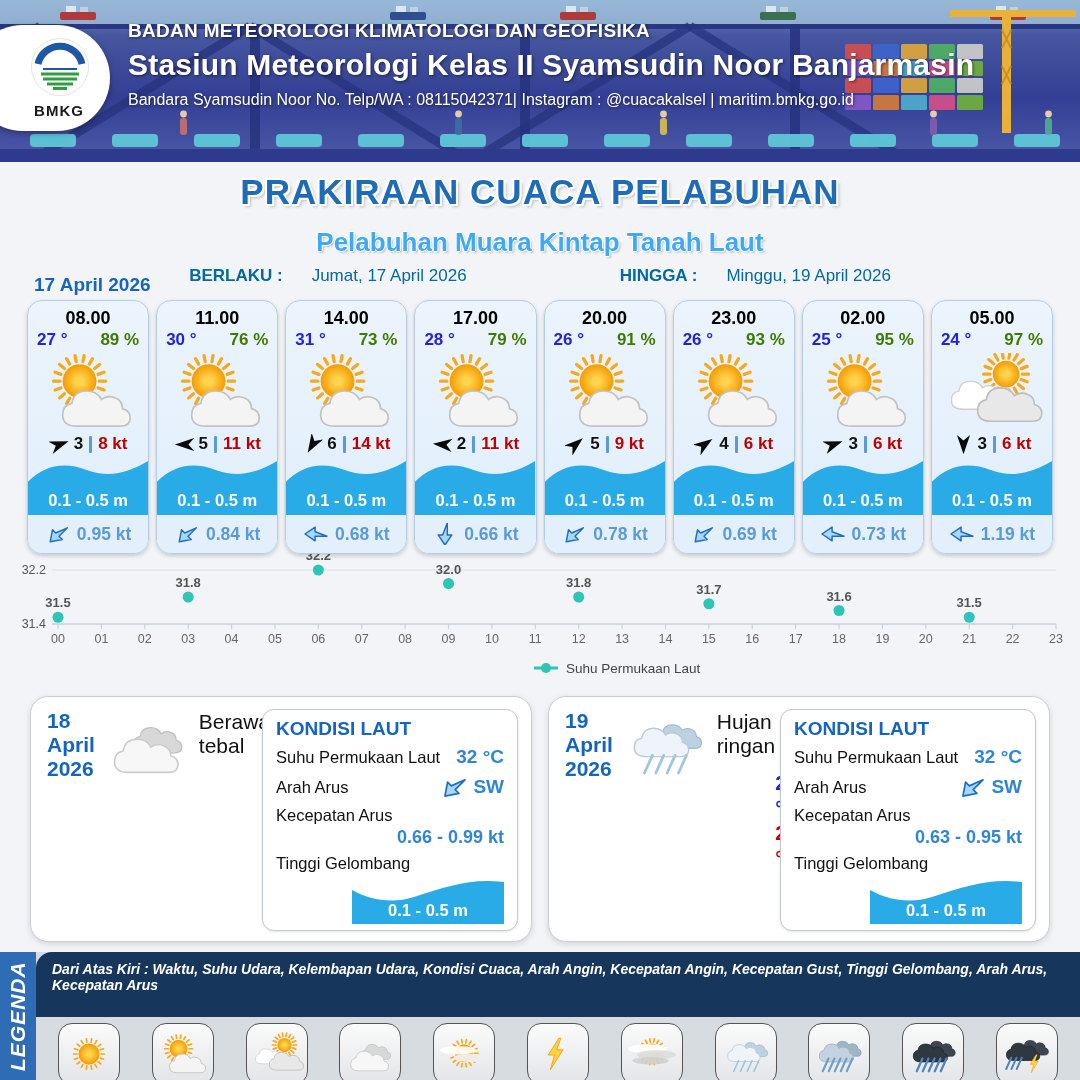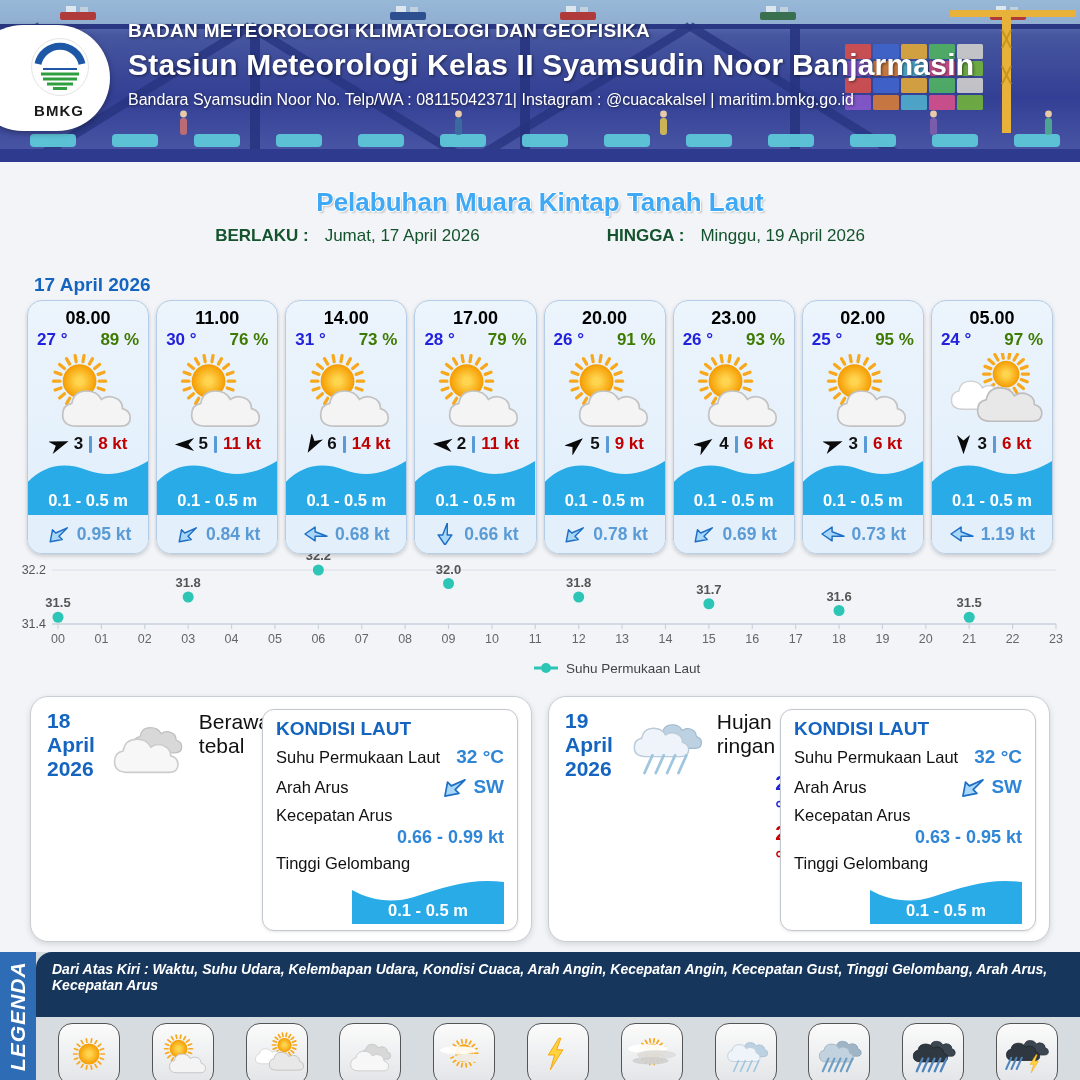--- a/index.html
+++ b/index.html
@@ -17,21 +17,21 @@
   .hdr-agency { font-size:19px; font-weight:bold; letter-spacing:.3px; }
   .hdr-station { font-size:30px; font-weight:bold; margin-top:6px; letter-spacing:.2px; }
   .hdr-contact { font-size:16px; margin-top:9px; }
 
   
   .title-sec { height:112px; text-align:center; padding-top:10px; }
   .t-main { font-size:35px; font-weight:bold; color:#1e6cb8; letter-spacing:1px;
     text-shadow:-2px 0 #fff,2px 0 #fff,0 -2px #fff,0 2px #fff,2px 2px #fff,-2px -2px #fff,3px 3px 3px rgba(0,0,0,.22); }
   .t-sub { font-size:26px; font-weight:bold; color:#3fa9f5; margin-top:15px;
     text-shadow:-1px 0 #fff,1px 0 #fff,0 -1px #fff,0 1px #fff,2px 2px 2px rgba(0,0,0,.18); }
-  .validity { margin-top:8px; font-size:17px; color:#14532d; display:flex; justify-content:center; gap:16px; }
+  .validity { margin-top:8px; font-size:17px; color:#0369a1; display:flex; justify-content:center; gap:29px; }
   .vlabel { font-weight:bold; }
   .vgap { width:95px; }
 
   .date-label { height:26px; padding-left:34px; font-size:19px; font-weight:bold; color:#1565c0; }
 
   
   .cards { height:254px; display:flex; gap:7px; padding:0 27px; }
   .card { flex:1; display:flex; flex-direction:column; background:linear-gradient(180deg,#ecf4fc,#dfeefb);
     border:1px solid #b5cde6; border-radius:15px; box-shadow:0 2px 4px rgba(0,0,0,.18); overflow:hidden; position:relative; }
   .c-time { text-align:center; font-size:18px; font-weight:bold; color:#000; padding-top:7px; height:27px; }
@@ -198,20 +198,21 @@
       <div class="logo-text">BMKG</div>
     </div>
     <div class="hdr-text">
       <div class="hdr-agency">BADAN METEOROLOGI KLIMATOLOGI DAN GEOFISIKA</div>
       <div class="hdr-station">Stasiun Meteorologi Kelas II Syamsudin Noor Banjarmasin</div>
       <div class="hdr-contact">Bandara Syamsudin Noor No. Telp/WA : 08115042371| Instagram : @cuacakalsel | maritim.bmkg.go.id</div>
     </div>
   </header>
 
   <section class="title-sec">
+    <div class="t-main">PRAKIRAAN CUACA PELABUHAN</div>
     <div class="t-sub">Pelabuhan Muara Kintap Tanah Laut</div>
     <div class="validity">
       <span class="vlabel">BERLAKU :</span>
       <span>Jumat, 17 April 2026</span>
       <span class="vgap"></span>
       <span class="vlabel">HINGGA :</span>
       <span>Minggu, 19 April 2026</span>
     </div>
   </section>
 

